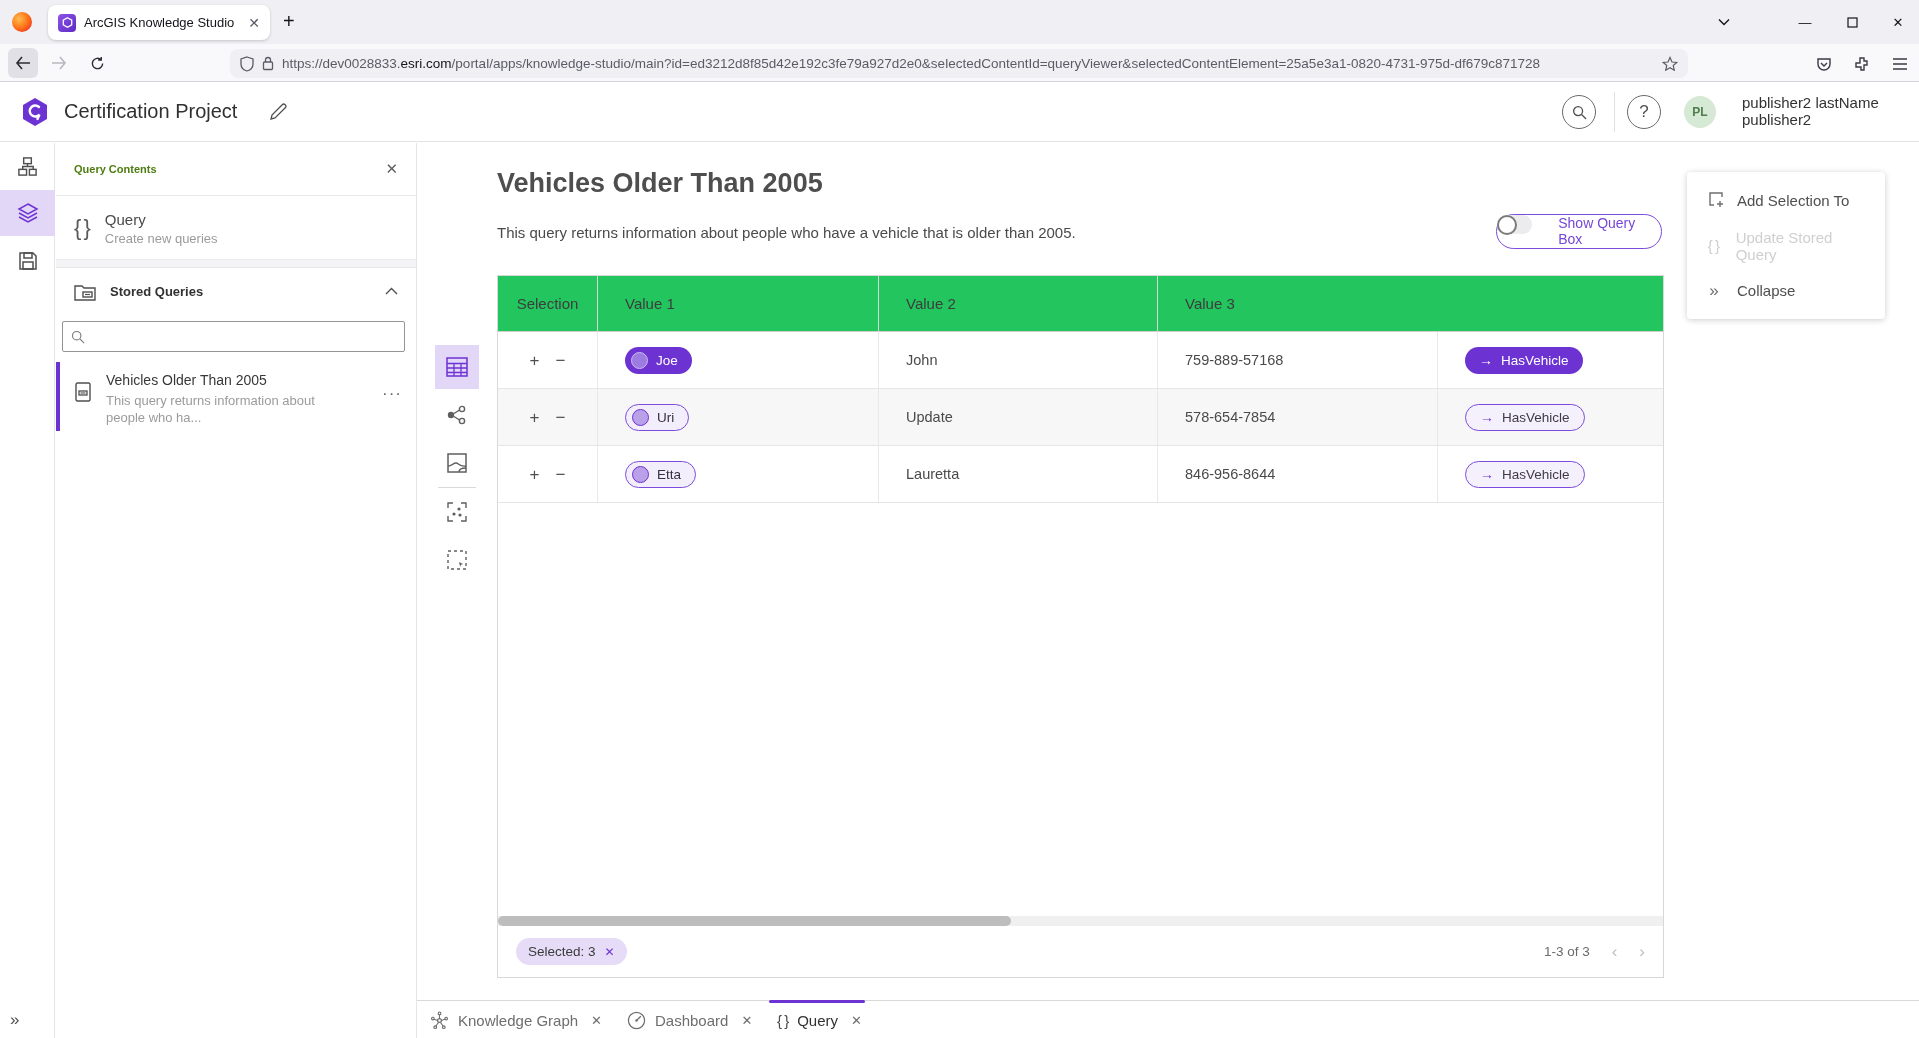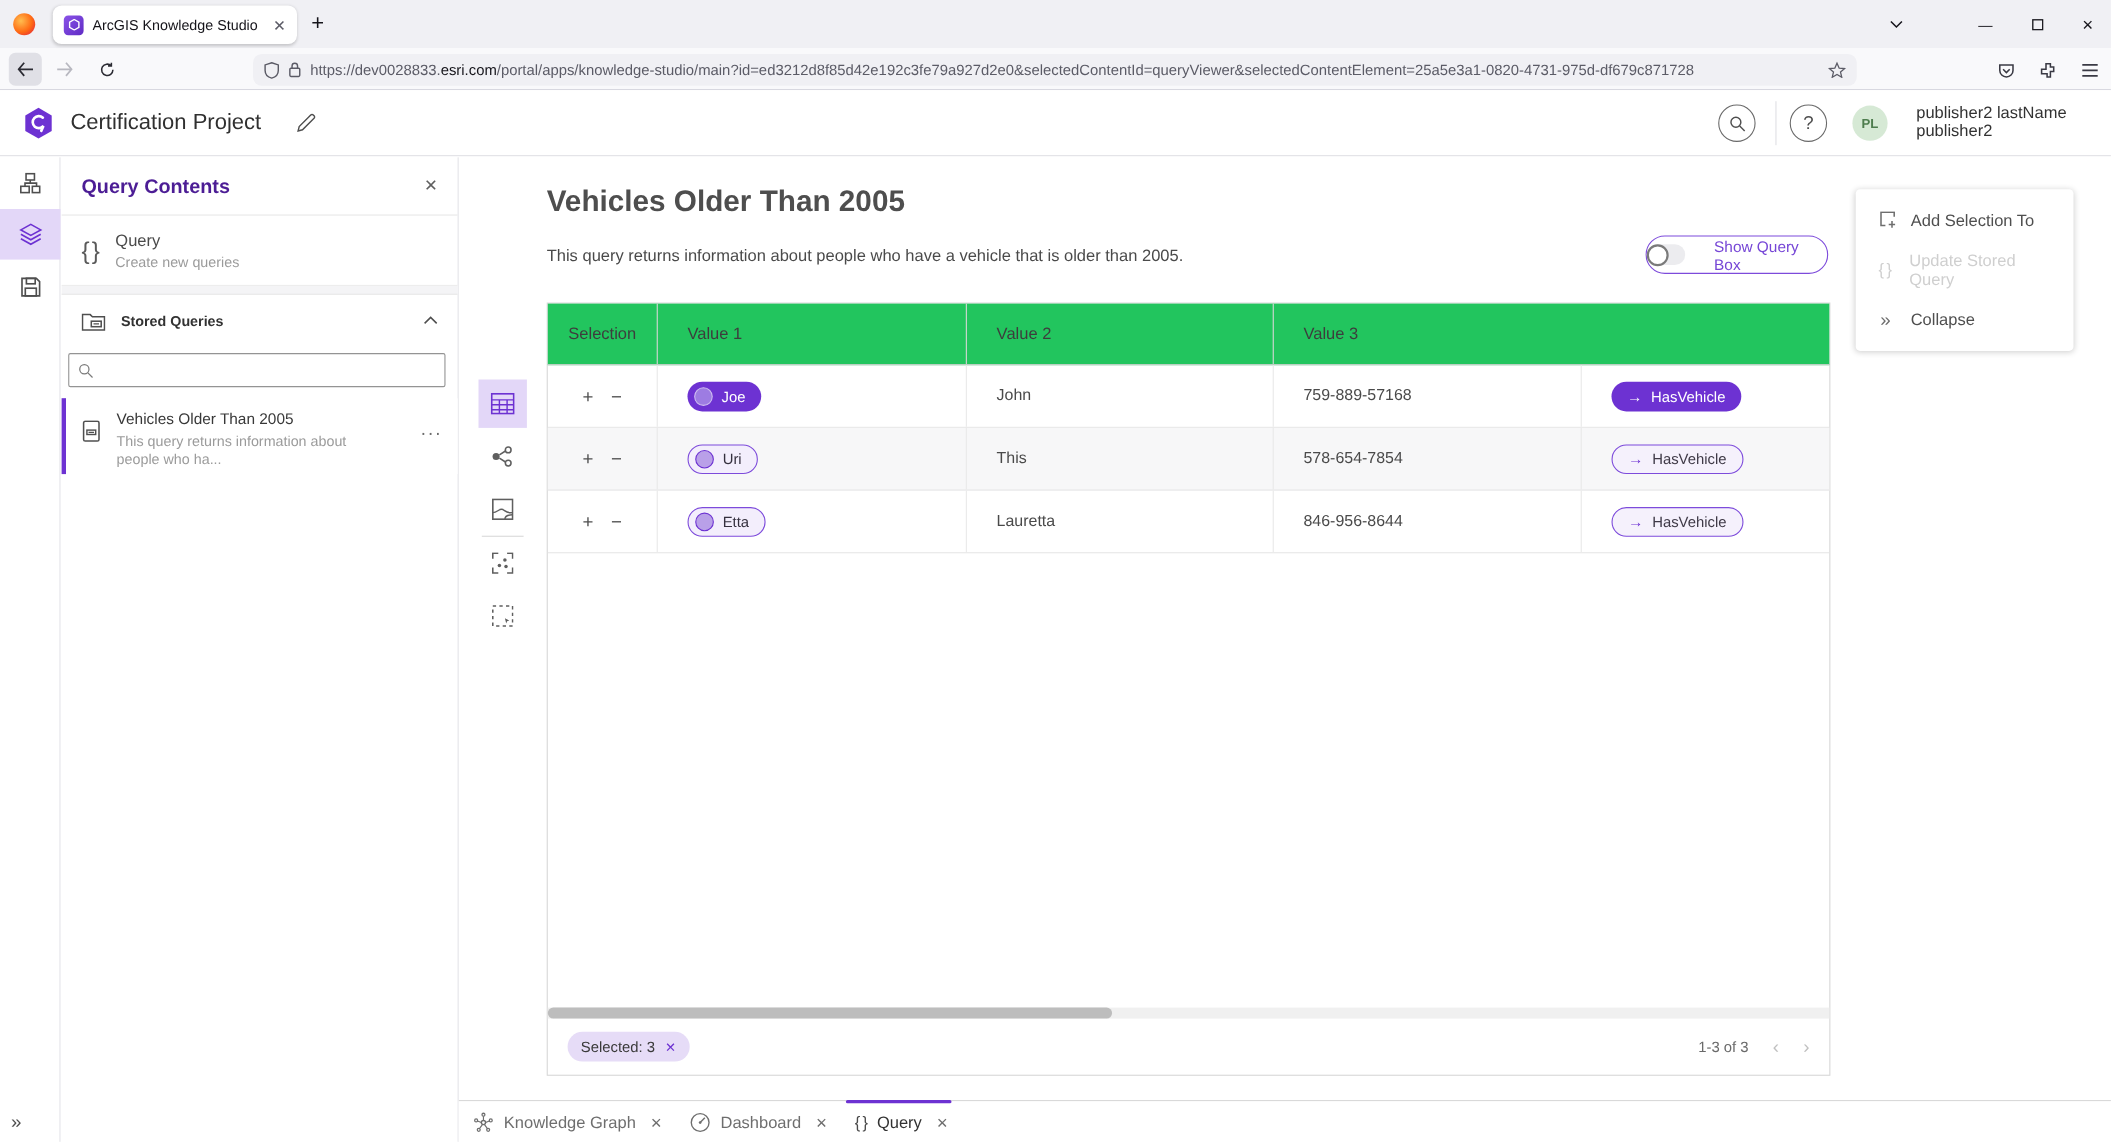--- a/index.html
+++ b/index.html
@@ -43,21 +43,21 @@
   
   .left-rail { position:absolute; left:0; top:143px; width:55px; height:895px; background:#fff; border-right:1px solid #e4e4e9; }
   .rail-icon { position:absolute; left:0; width:55px; height:46px; display:flex; align-items:center; justify-content:center; color:#4f4f4f; }
   .rail-icon.active { background:#e3d7f8; color:#6d32d2; }
   .rail-expander { position:absolute; left:10px; bottom:8px; font-size:17px; color:#4f4f4f; }
 
   
   .panel { position:absolute; left:56px; top:143px; width:361px; height:895px; background:#fff; border-right:1px solid #e4e4e9; }
   .panel-header { position:absolute; left:0; top:0; width:100%; height:53px; border-bottom:1px solid #e8e8e8;
     display:flex; align-items:center; padding:0 18px; }
-  .panel-title { font-size:18px; font-weight:700; color:#4c1d95; flex:1; }
+  .panel-title { font-size:11px; font-weight:700; color:#4d7c0f; flex:1; }
   .icon-x { color:#5f5f5f; font-size:15px; }
   .query-item { position:absolute; left:0; top:54px; width:100%; height:63px; display:flex; align-items:center; gap:16px; padding:0 18px;
     border-bottom:1px solid #ededed; }
   .braces { font-size:22px; color:#5a5a5a; letter-spacing:-2px; }
   .qi-title { font-size:15px; color:#4a4a4a; }
   .qi-sub { font-size:13px; color:#9b9b9b; margin-top:3px; }
   .section-gap { position:absolute; left:0; top:117px; width:100%; height:8px; background:#f4f4f6; border-bottom:1px solid #e8e8e8; }
   .stored-header { position:absolute; left:0; top:125px; width:100%; height:46px; display:flex; align-items:center; gap:14px; padding:0 18px; }
   .stored-title { font-size:13px; font-weight:700; color:#323232; flex:1; }
   .search-box { position:absolute; left:6px; top:178px; width:343px; height:31px; border:1px solid #949494; border-radius:2px;
@@ -71,21 +71,21 @@
 
   
   .viz-icon { position:absolute; left:435px; width:44px; height:44px; display:flex; align-items:center; justify-content:center; color:#5f5f5f; }
   .viz-icon.active { background:#e3d7f8; color:#6d32d2; }
   .viz-divider { position:absolute; left:438px; top:487px; width:38px; height:1px; background:#d9d9d9; }
 
   
   .main-title { position:absolute; left:497px; top:168px; font-size:27px; font-weight:600; color:#4e4e4e; }
   .main-desc { position:absolute; left:497px; top:224px; font-size:15px; color:#4a4a4a; }
   .sqb-pill { position:absolute; left:1496px; top:214px; width:166px; height:35px; border:1px solid #7d4bdb; border-radius:18px;
-    display:flex; align-items:center; justify-content:center; gap:26px; background:#fff; }
+    display:flex; align-items:flex-start; justify-content:center; gap:26px; background:#fff; }
   .toggle { width:36px; height:19px; border-radius:10px; background:#ececef; position:relative; }
   .toggle .knob { position:absolute; left:0px; top:-0.5px; width:20px; height:20px; border-radius:50%; background:#fff; border:2px solid #7a7a7a; }
   .sqb-label { font-size:14px; color:#7646d6; }
 
   
   .tbl { position:absolute; left:497px; top:275px; width:1167px; height:703px; border:1px solid #d8d8d8; background:#fff; }
   .tbl-head { display:grid; grid-template-columns:100px 281px 279px 280px 225px; height:56px; background:#22c55e; border-bottom:1px solid #cfcfcf; }
   .th { display:flex; align-items:center; padding-left:27px; font-size:15px; font-weight:500; color:#3d3d3d; border-right:1px solid #d6d6d6; }
   .th:first-child { justify-content:center; padding-left:0; }
   .th:last-child { border-right:none; }
@@ -397,21 +397,21 @@
       <div class="td sel">
         <span class="sel-btn">+</span>
         <span class="sel-btn">−</span>
       </div>
       <div class="td">
           <span class="pill entity-outline">
             <span class="node"></span>
             <span>Uri</span>
           </span>
         </div>
-      <div class="td">This</div>
+      <div class="td">Update</div>
       <div class="td">578-654-7854</div>
       <div class="td">
           <span class="pill rel-outline">
             <span class="rel-arrow">→</span>
             <span>HasVehicle</span>
           </span>
         </div>
     </div>
 
     <div class="trow">

